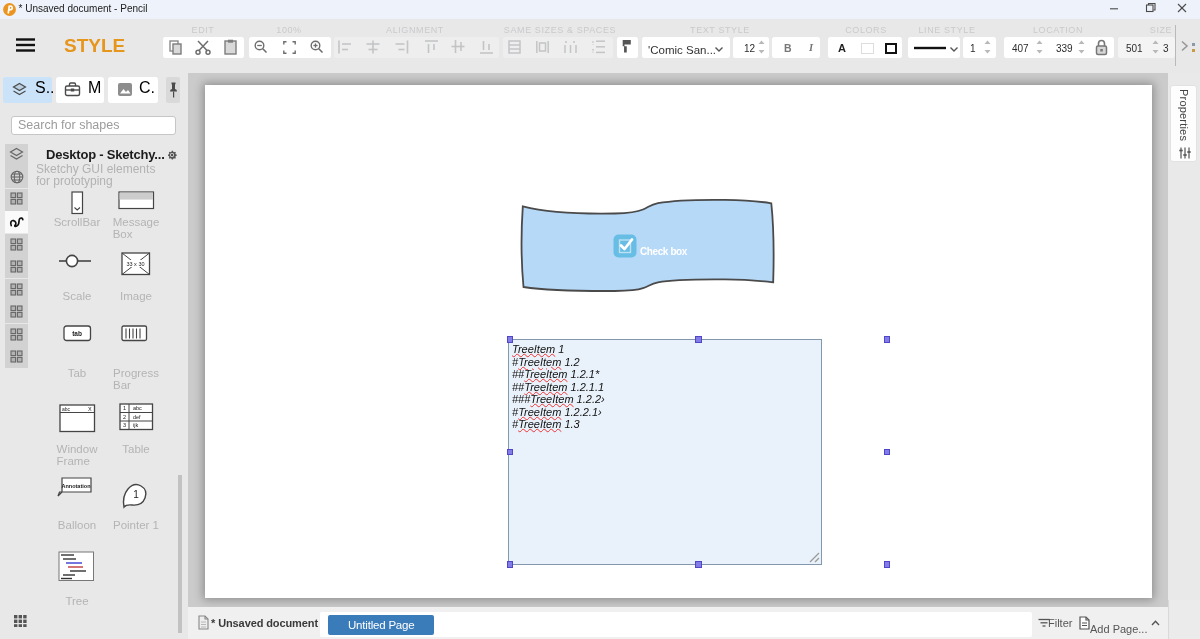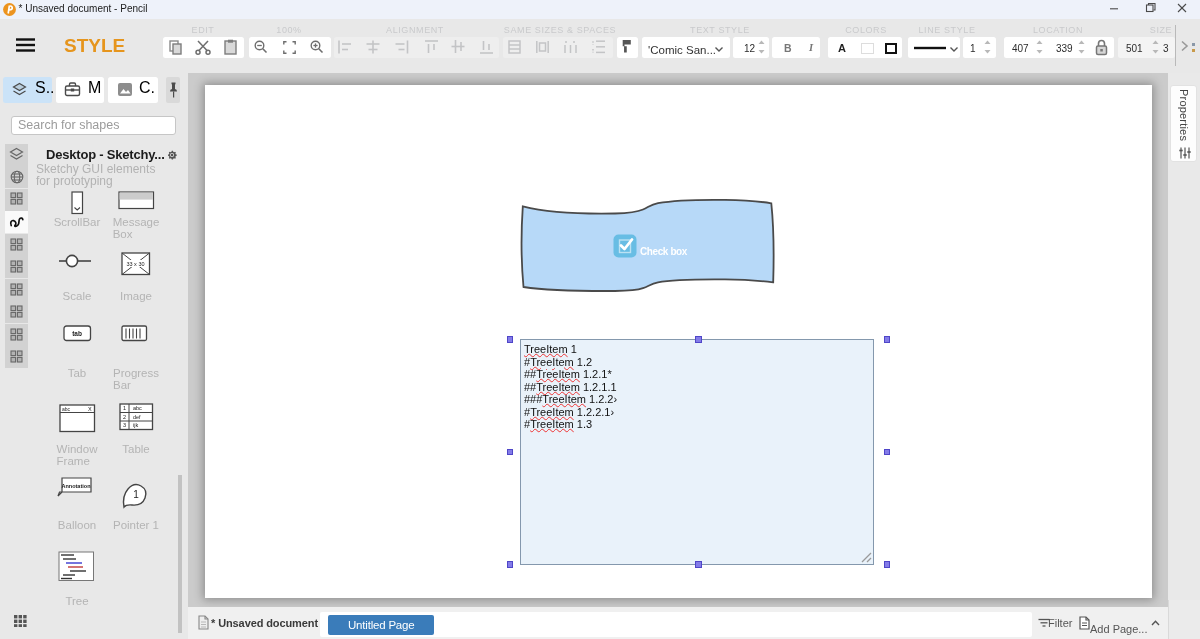--- a/index.html
+++ b/index.html
@@ -29,21 +29,21 @@
 #page { position:absolute; left:17px; top:12px; width:947px; height:513px; background:#fff; box-shadow:0 0 9px 2px rgba(0,0,0,0.30); }
 #rightcol { left:1168px; top:73px; width:32px; height:566px; background:#e9e9e9; }
 
 #proptab { left:1170px; top:85px; width:27px; height:77px; background:#fdfdfd; border:1px solid #e2e2e2; border-radius:3px; }
 #proptxt { position:absolute; left:7px; top:3px; writing-mode:vertical-rl; font-size:11px; color:#444; letter-spacing:.2px; }
 
 #bottombar { left:188px; top:607px; width:980px; height:32px; background:#f0f0f0; }
 #pagelist { position:absolute; left:132px; top:5px; width:712px; height:25px; background:#fff; border-radius:2px; }
 #pagetab { position:absolute; left:8px; top:2.5px; height:20px; background:#3a7cba; border-radius:2px; color:#fff; font-size:11.5px; letter-spacing:-0.2px; line-height:20px; padding:0 20px; }
 
-#treerect { left:520px; top:339px; width:354px; height:225.5px; background:#e9f2fa; border:1.5px solid #8498ad; }
+#treerect { left:508px; top:339px; width:314px; height:225.5px; background:#e9f2fa; border:1.5px solid #8498ad;font-style:italic; }
 .handle { position:absolute; width:6.5px; height:6.5px; background:#837be8; border:1px solid #4f46c8; }
 #treetext { position:absolute; left:3px; top:3px; font-size:11px; line-height:12.55px; color:#111; white-space:pre; }
 .sq { text-decoration:underline; text-decoration-style:wavy; text-decoration-color:#e33; text-decoration-thickness:0.9px; text-underline-offset:0px; }
 #cbtext { left:640px; top:239px; font-size:10px; font-weight:bold; color:#fff; letter-spacing:-0.4px;margin-top:7px; }
 </style>
 </head>
 <body>
 
 <div class="abs" id="titlebar">
   <svg class="abs" style="left:2px;top:2px" width="15" height="15" viewBox="0 0 15 15">

